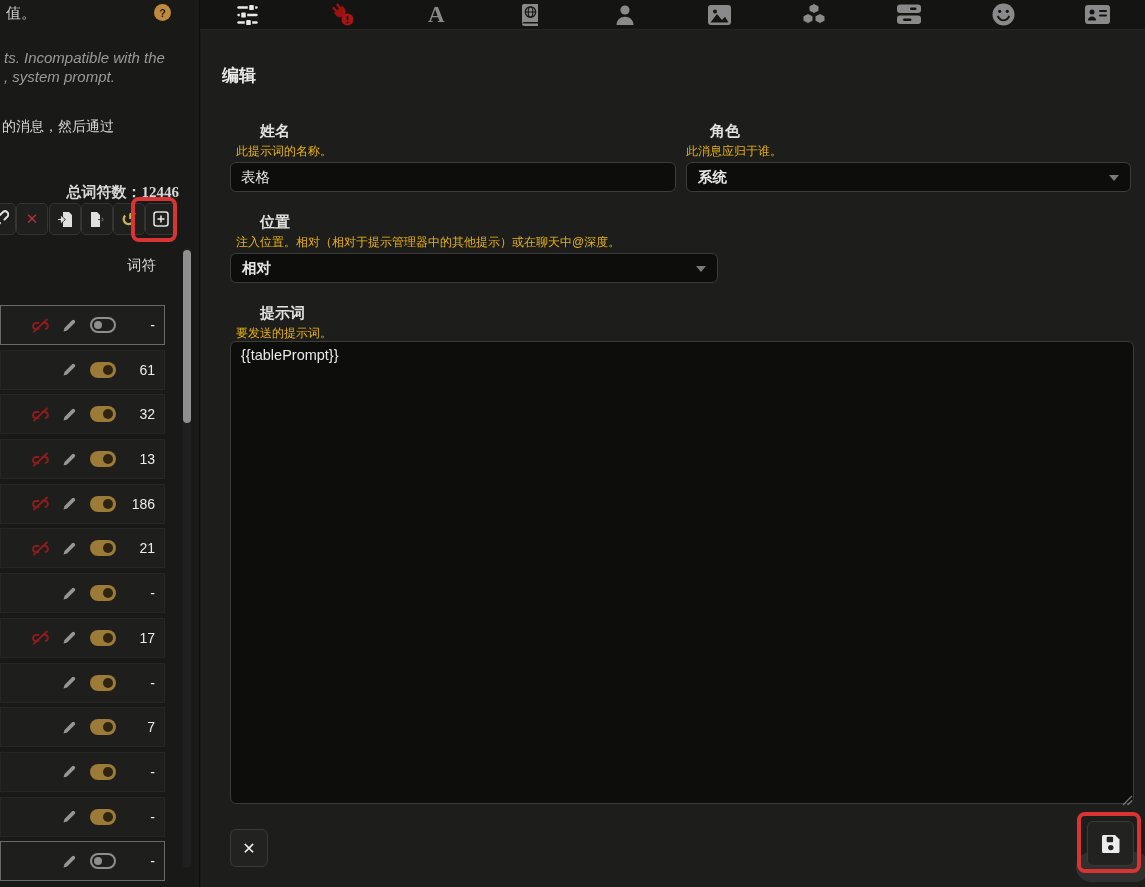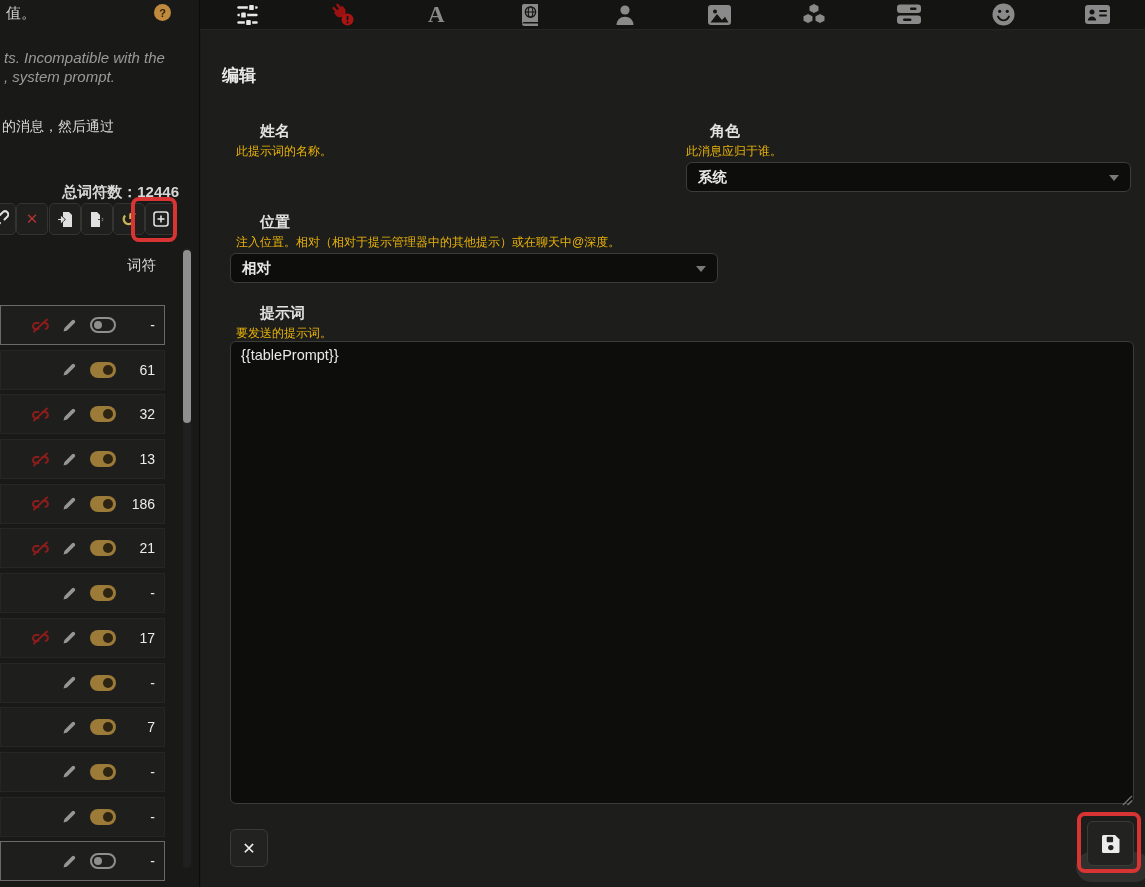--- a/index.html
+++ b/index.html
@@ -20,21 +20,21 @@
   
   #sidebar { position:absolute; left:0; top:0; width:200px; height:887px; background:#191917; overflow:hidden; border-right:1px solid #0c0c0c; }
   .frag-top { position:absolute; left:6px; top:4px; font-size:15px; color:#cfcfcf; white-space:nowrap; }
   .help-circle {
     position:absolute; left:154px; top:4px; width:17px; height:17px; border-radius:50%;
     background:#c08a3e; color:#2c2008; font-size:11px; font-weight:bold;
     display:flex; align-items:center; justify-content:center;
   }
   .note-lines { position:absolute; left:4px; top:48px; font-style:italic; color:#9a9a9a; font-size:15px; line-height:19px; white-space:nowrap; }
   .frag-cjk { position:absolute; left:2px; top:118px; font-size:14px; color:#d8d8d8; white-space:nowrap; }
-  .total-tokens { position:absolute; left:0; top:183px; width:179px; text-align:right; font-size:15px; font-weight:600; color:#d8d8d8; white-space:nowrap; }
+  .total-tokens { position:absolute; left:0; top:183px; width:179px; text-align:right; font-size:15px; font-weight:600; color:#d8d8d8; white-space:nowrap;font-family:Liberation Serif, serif; }
   .toolbar-btn {
     position:absolute; top:203px; width:32px; height:32px; border-radius:5px;
     background:#1f1f1d; border:1px solid #343432; display:flex; align-items:center; justify-content:center;
     cursor:pointer; color:#e0e0e0;
   }
   .red-x { color:#b23434; font-size:15px; font-weight:bold; }
   .undo-glyph { color:#c9b458; font-size:19px; font-weight:bold; line-height:1; }
   .annot-box { position:absolute; border:4px solid #d93434; border-radius:8px; pointer-events:none; z-index:50; }
   .col-header { position:absolute; left:0; top:256px; width:156px; text-align:right; font-size:14.5px; color:#d8d8d8; }
   #rows { position:absolute; left:0; top:305px; width:165px; }
@@ -332,20 +332,21 @@
 
     <div id="sb-track"></div>
     <div id="sb-thumb"></div>
   </div>
 
   <div id="main">
     <div class="panel-title">编辑</div>
 
     <div class="fld-label" style="left:35px; top:92px;">姓名</div>
     <div class="fld-desc" style="left:35px; top:113px;">此提示词的名称。</div>
+    <input class="txt-input" style="left: 29px; top: 132px; width: 446px;" value="表格">
 
     <div class="fld-label" style="left:485px; top:92px;">角色</div>
     <div class="fld-desc" style="left:485px; top:113px;">此消息应归于谁。</div>
     <div class="dd" style="left:485px; top:132px; width:445px;">
       <span>系统</span>
       <span class="caret"></span>
     </div>
 
     <div class="fld-label" style="left:35px; top:183px;">位置</div>
     <div class="fld-desc" style="left:35px; top:204px;">注入位置。相对（相对于提示管理器中的其他提示）或在聊天中@深度。</div>

